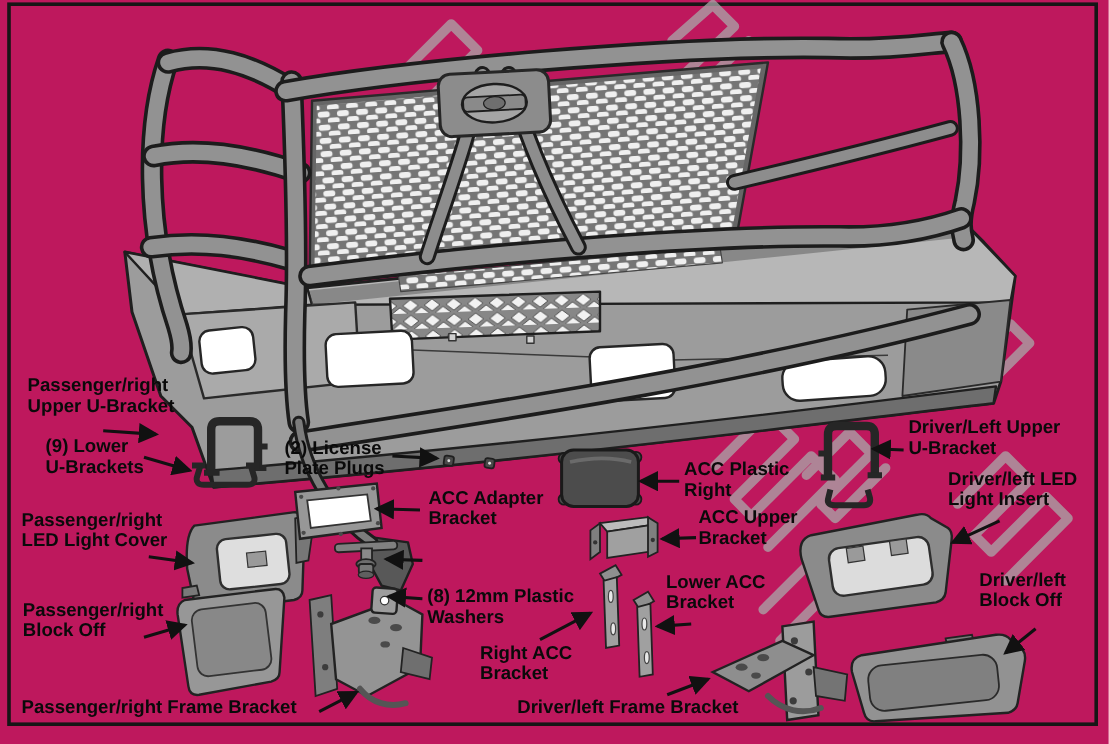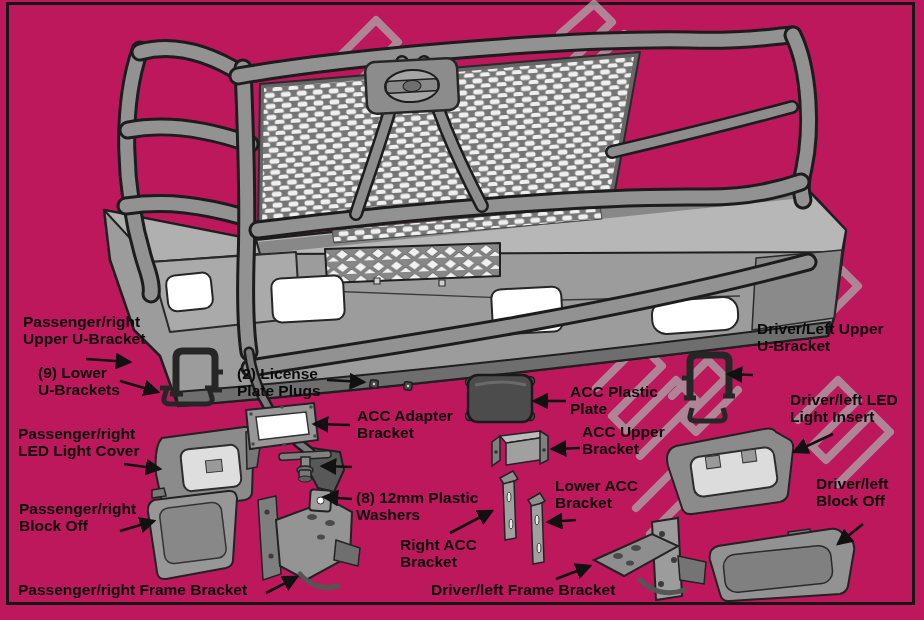--- a/index.html
+++ b/index.html
@@ -299,27 +299,27 @@
   <div class="lbl" style="left:400px;top:536px">
     <div>Right ACC</div>
     <div>Bracket</div>
   </div>
   <div class="lbl" style="left:555px;top:477px">
     <div>Lower ACC</div>
     <div>Bracket</div>
   </div>
   <div class="lbl" style="left:570px;top:383px">
     <div>ACC Plastic</div>
-    <div>Plate</div>
+    <div>Right</div>
   </div>
   <div class="lbl" style="left:582px;top:423px">
     <div>ACC Upper</div>
     <div>Bracket</div>
   </div>
-  <div class="lbl" style="left:757px;top:320px">
+  <div class="lbl" style="left:757px;top:348px">
     <div>Driver/Left Upper</div>
     <div>U-Bracket</div>
   </div>
   <div class="lbl" style="left:790px;top:391px">
     <div>Driver/left LED</div>
     <div>Light Insert</div>
   </div>
   <div class="lbl" style="left:816px;top:475px">
     <div>Driver/left</div>
     <div>Block Off</div>

